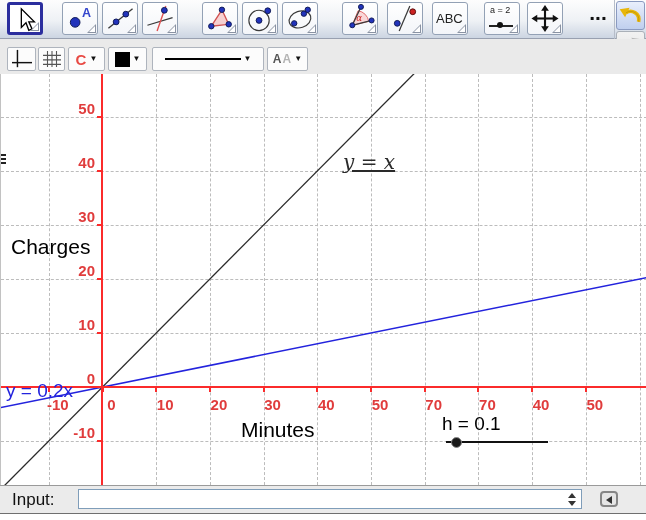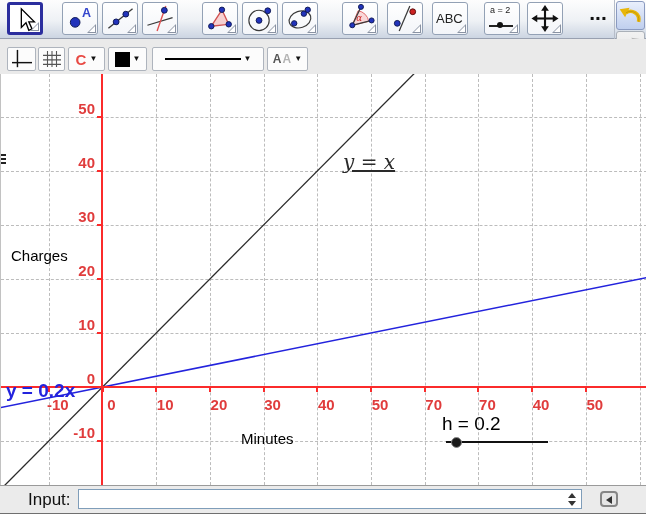--- a/index.html
+++ b/index.html
@@ -42,34 +42,34 @@
         border-left:1px solid #c2c2c2;box-sizing:border-box;}
   .vgrid{position:absolute;top:0;height:411px;width:0;border-left:1px dashed #bcbcbc;}
   .hgrid{position:absolute;left:0;width:646px;height:0;border-top:1px dashed #bcbcbc;}
   #xaxis{position:absolute;left:0;top:312px;width:646px;height:2px;background:#fb2b2b;}
   #yaxis{position:absolute;left:100px;top:0;width:2px;height:411px;background:#fb2b2b;}
   .xtickmark{position:absolute;top:314px;width:2px;height:4px;background:#fb2b2b;}
   .ytickmark{position:absolute;left:96px;width:5px;height:2px;background:#fb2b2b;}
   .xticklabel{position:absolute;top:322px;transform:translateX(-50%);font-size:15px;font-weight:bold;color:#e03c3c;}
   .yticklabel{position:absolute;right:551px;font-size:15px;font-weight:bold;color:#e03c3c;line-height:18px;}
   #lines{position:absolute;left:0;top:0;}
-  .axis-title{position:absolute;font-size:15px;color:#000;margin-top:12px;}
+  .axis-title{position:absolute;font-size:21px;color:#000;}
   .line-label{position:absolute;}
   #lbl-yx{left:342px;top:76px;font-family:"DejaVu Serif",serif;font-style:italic;font-size:20px;text-decoration:underline;}
-  #lbl-y02x{left:5px;top:306px;font-size:19px;font-weight:bold;}
+  #lbl-y02x{left:5px;top:306px;font-size:19px;}
   #slider-track{position:absolute;left:445px;top:367px;width:102px;height:2px;background:#111;}
   #slider-knob{position:absolute;left:450px;top:363px;width:9px;height:9px;border-radius:50%;
                background:#1a1a1a;border:1.5px solid #8a8a8a;box-sizing:content-box;}
   #slider-label{position:absolute;left:441px;top:339px;font-size:19px;color:#000;}
   #edge-mark{position:absolute;left:0;top:80px;width:5px;height:10px;
              background:repeating-linear-gradient(180deg,#222 0 2px,transparent 2px 4px);}
   
   #inputbar{position:absolute;left:0;top:485px;width:646px;height:27px;background:#ebebeb;
             border-top:1px solid #9a9a9a;border-bottom:1px solid #6f6f6f;box-sizing:content-box;}
-  #input-label{position:absolute;left:28px;top:4px;font-size:17px;color:#111;}
+  #input-label{position:absolute;left:12px;top:4px;font-size:17px;color:#111;}
   #input-field{position:absolute;left:78px;top:3px;width:504px;height:20px;border:1px solid #7f9db9;
                background:#fff;box-sizing:border-box;font-size:14px;padding:0 14px 0 4px;outline:none;}
   #spinner{position:absolute;left:568px;top:7px;width:8px;height:13px;}
   #spinner .up{position:absolute;left:0;top:0;width:0;height:0;border-style:solid;
                border-width:0 4px 5px 4px;border-color:transparent transparent #333 transparent;}
   #spinner .dn{position:absolute;left:0;bottom:0;width:0;height:0;border-style:solid;
                border-width:5px 4px 0 4px;border-color:#333 transparent transparent transparent;}
   #help-btn{position:absolute;left:600px;top:5px;width:18px;height:16px;border:2px solid #868686;
             border-radius:4px;background:#e6e6e6;box-sizing:border-box;}
   #help-btn .tri{position:absolute;left:4px;top:3px;width:0;height:0;border-style:solid;
@@ -279,21 +279,21 @@
         <line x1="-0.5300000000000011" y1="333.52" x2="646.5550000000001" y2="203.38" stroke="#2323dd" stroke-width="1.5"></line>
       </svg>
     <div id="xaxis"></div>
     <div id="yaxis"></div>
     <div class="axis-title" style="left:10px;top:161px">Charges</div>
     <div class="axis-title" style="left:240px;top:344px">Minutes</div>
     <div class="line-label" id="lbl-yx" style="color: rgb(42, 42, 42);">y = x</div>
     <div class="line-label" id="lbl-y02x" style="color: rgb(35, 35, 221);">y = 0.2x</div>
     <div id="slider-track"></div>
     <div id="slider-knob"></div>
-    <div id="slider-label">h = 0.2</div>
+    <div id="slider-label">h = 0.1</div>
     <div id="edge-mark"></div>
   <div class="xticklabel" style="left: 56.8px;">-10</div>
       <div class="xticklabel" style="left: 110.5px;">0</div>
       <div class="xticklabel" style="left: 164.2px;">10</div>
       <div class="xticklabel" style="left: 217.9px;">20</div>
       <div class="xticklabel" style="left: 271.6px;">30</div>
       <div class="xticklabel" style="left: 325.3px;">40</div>
       <div class="xticklabel" style="left: 379px;">50</div>
       <div class="xticklabel" style="left: 432.7px;">70</div>
       <div class="xticklabel" style="left: 486.4px;">70</div>

